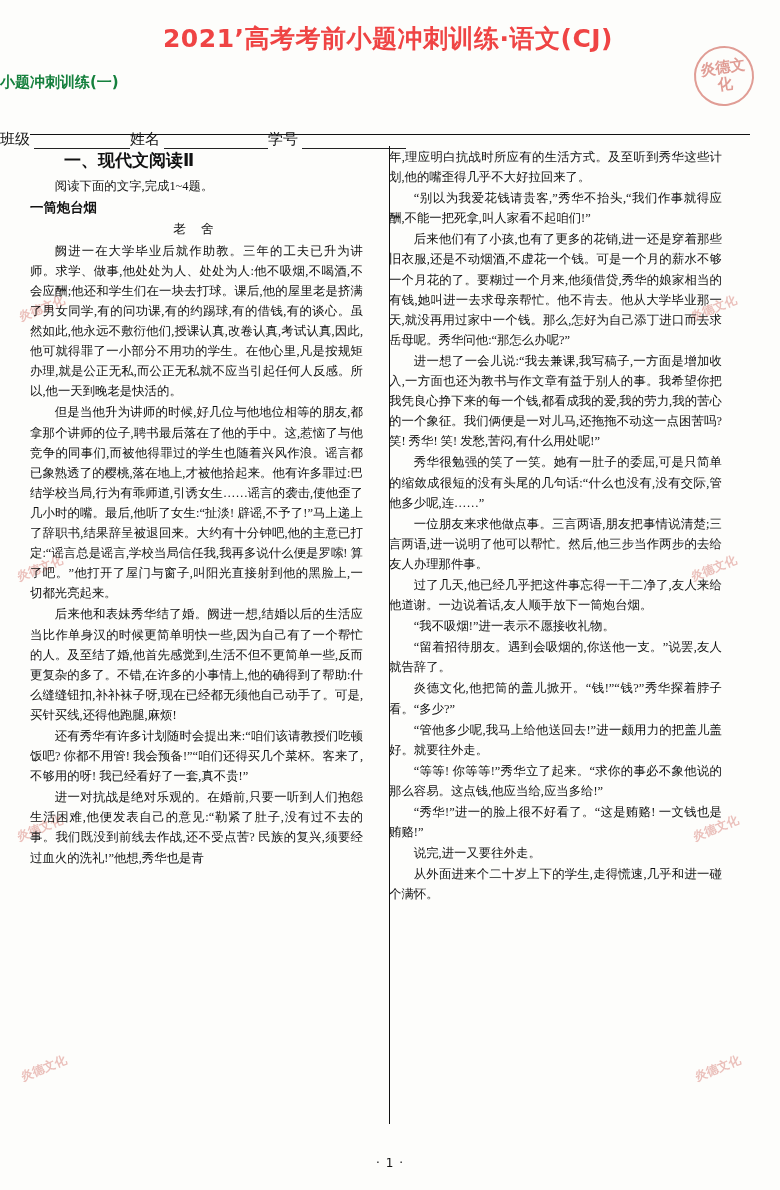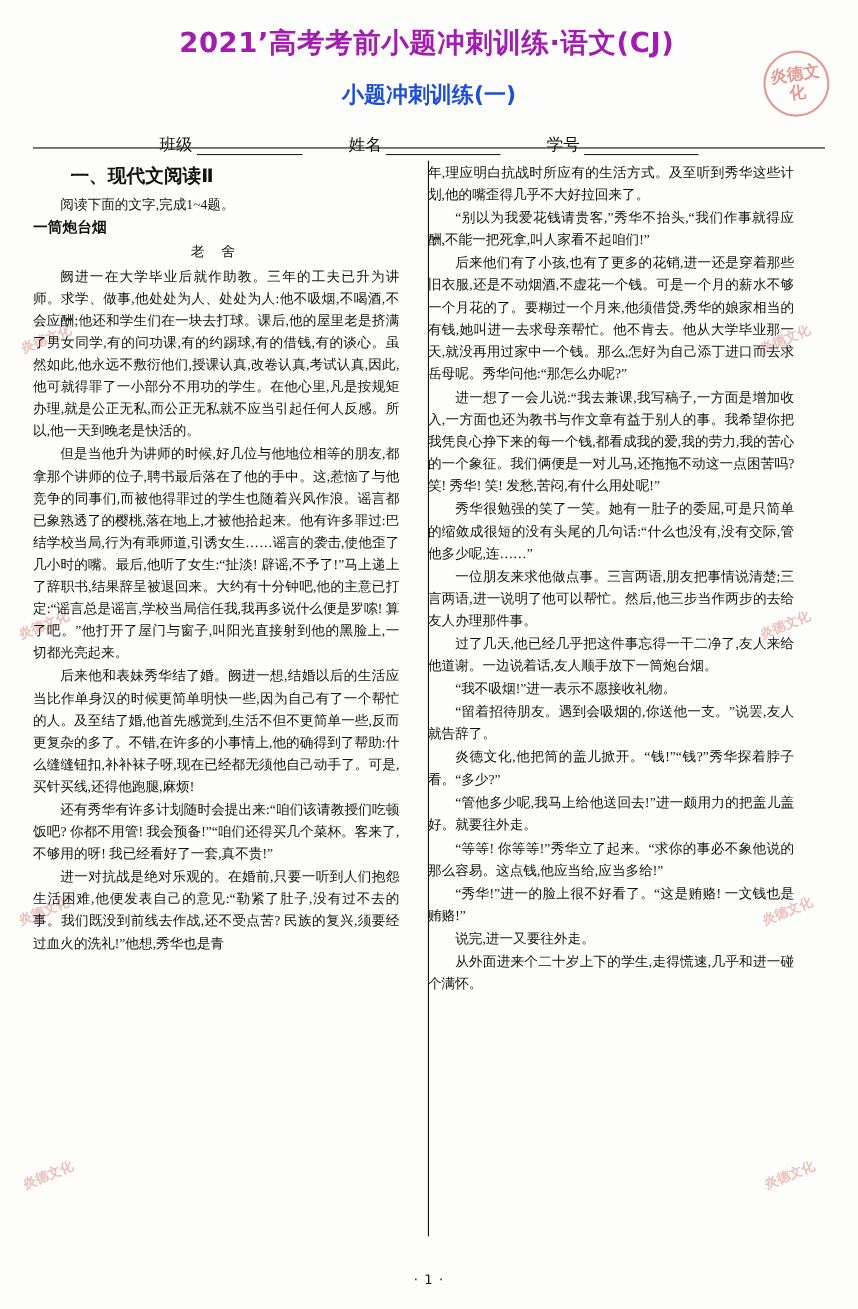--- a/index.html
+++ b/index.html
@@ -18,37 +18,34 @@
   }
 
   
   .doc-title {
     text-align: center;
     font-family: "DejaVu Sans", "Liberation Sans", sans-serif;
     font-weight: bold;
     font-size: 25px;
     letter-spacing: 0.5px;
     margin: 22px 4px 0 0;
-    color: #a21caf;
+    color: #ef4444;
   }
   .doc-subtitle {
-    text-align: center;
-    font-family: "DejaVu Sans", "Liberation Sans", sans-serif;
-    font-weight: bold;
-    font-size: 20px;
+    font-family: "DejaVu Sans", "Liberation Sans", sans-serif;
+    font-weight: bold;
+    font-size: 15px;
     margin: 18px 0 0 0;
-    color: #1d4ed8;
+    color: #15803d;
   }
 
   
   .info-line {
     display: flex;
-    justify-content: center;
-    gap: 42px;
-    margin-top: 22px;
+    margin-top: 38px;
     font-size: 15px;
     font-family: "DejaVu Sans", "Liberation Sans", sans-serif;
   }
   .info-item {
     display: flex;
     align-items: flex-end;
     white-space: nowrap;
   }
   .info-label { font-size: 15px; }
   .info-blank {

